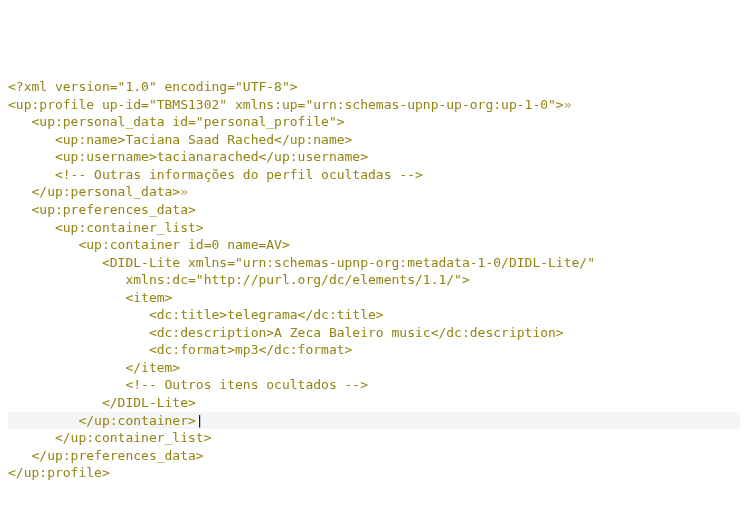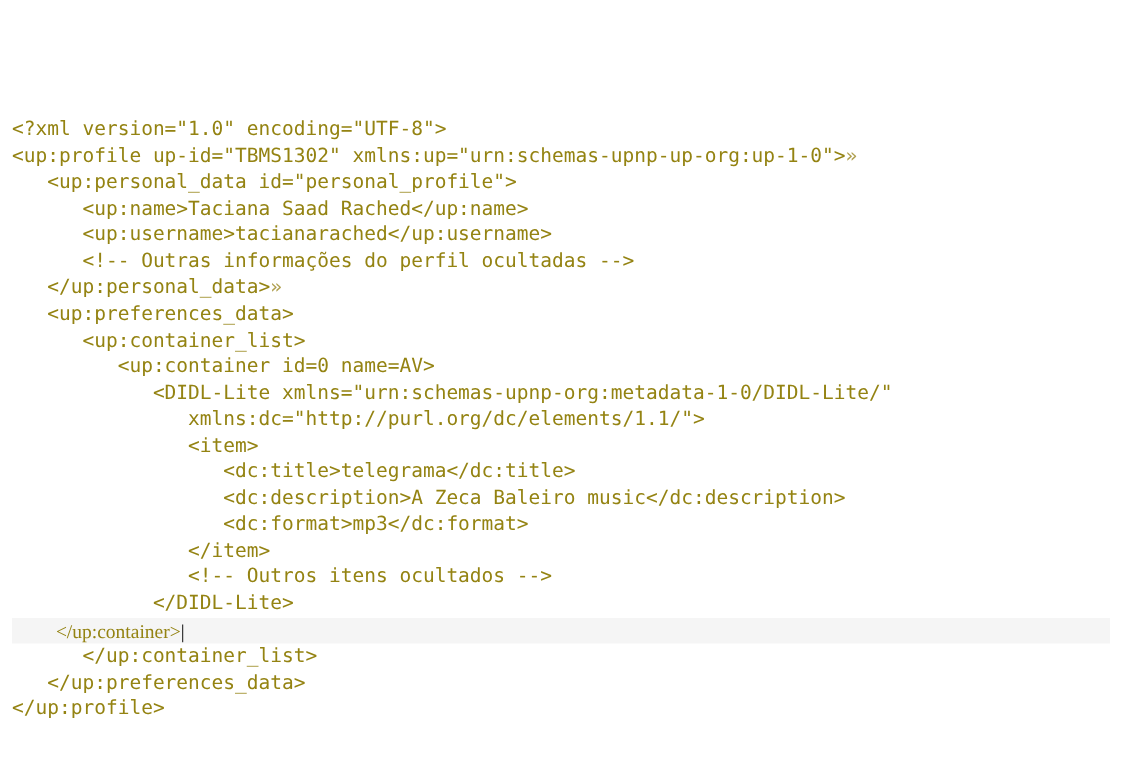--- a/index.html
+++ b/index.html
@@ -14,21 +14,20 @@
     overflow: hidden;
   }
   .code-view {
     color: #948312;
   }
   .line {
     display: block;
   }
   .hl {
     background: #f5f5f5;
-    font-family: Liberation Serif, serif;
   }
   .cursor {
     color: #000;
   }
   .faint {
     color: #b0a050;
   }
 </style>
 </head>
 <body>

